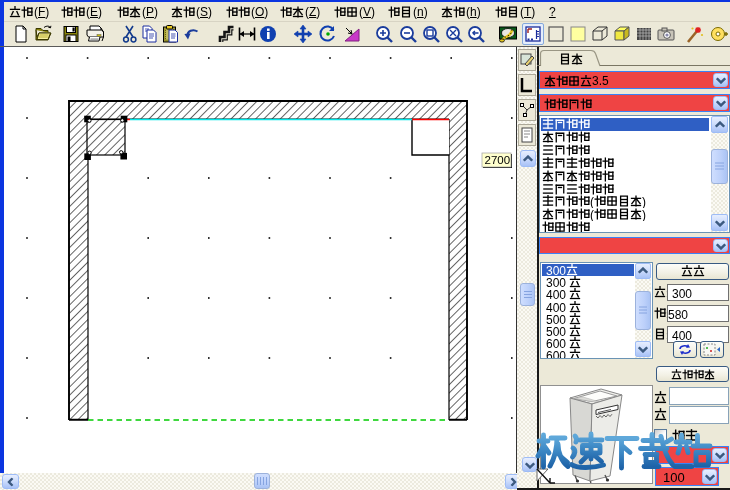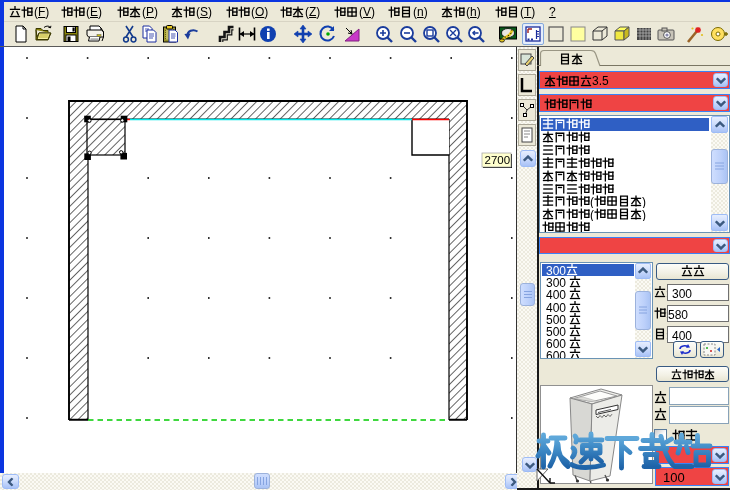--- a/index.html
+++ b/index.html
@@ -697,21 +697,21 @@
       </svg><svg class="cg" style="width:13px;height:13px;vertical-align:-1px;" viewBox="0 0 16 16">
         <use href="#g2"></use>
       </svg></div>
 <div class="combo" style="left:655px;top:446px;width:74px;height:18px">
       <div class="xbtn" style="right:1px;top:1px;width:15px;height:14px;position:absolute">
         <svg width="10" height="8" viewBox="0 0 10 8">
           <path d="M0.8 2.3 L5 6.4 L9.2 2.3" fill="none" stroke="#3c5a80" stroke-width="2.5"></path>
         </svg>
       </div>
     </div>
-<div class="combo" style="left:655px;top:467px;width:74px;height:19px">
+<div class="combo" style="left:655px;top:467px;width:64px;height:19px">
       <div style="position:absolute;left:7px;top:2px;white-space:nowrap"><span style="font-size:13px">100</span></div>
       <div class="xbtn" style="right:1px;top:1px;width:15px;height:15px;position:absolute">
         <svg width="10" height="8" viewBox="0 0 10 8">
           <path d="M0.8 2.3 L5 6.4 L9.2 2.3" fill="none" stroke="#3c5a80" stroke-width="2.5"></path>
         </svg>
       </div>
     </div>
 <div class="abs" style="left:517px;top:488px;width:213px;height:2px;background:#1a1a1a"></div>
 <svg class="abs" style="left:534px;top:431px" width="185" height="44" viewBox="0 0 185 44">
 <defs>

